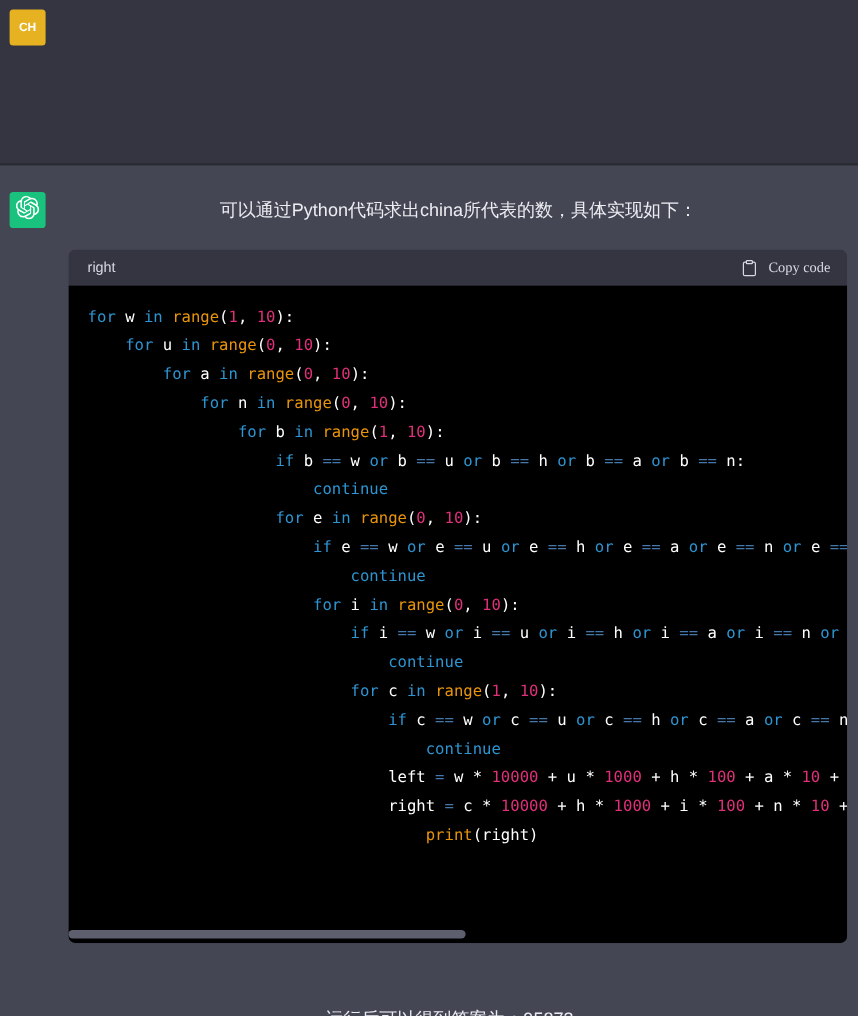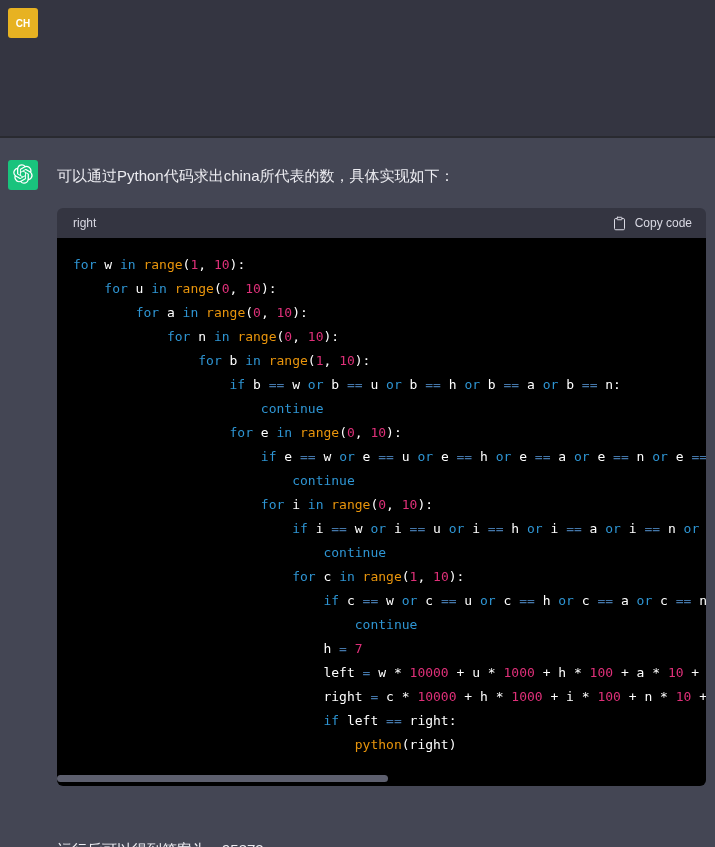--- a/index.html
+++ b/index.html
@@ -21,34 +21,34 @@
     padding-top: 22px;
   }
   .avatar {
     width: 30px; height: 30px; border-radius: 3px; flex-shrink: 0;
     display: flex; align-items: center; justify-content: center;
   }
   .avatar.user-avatar { background: #e7b222; color: #ffffff; font-size: 10px; font-weight: bold; }
   .avatar.bot-avatar { background: #19c37d; }
   .content { flex: 1; min-width: 0; max-width: 650px; }
   .msg-text { line-height: 26px; margin: 0; padding-top: 2px; word-break: break-word; }
-  .section.assistant .msg-text { padding-top: 3px; }
+  .section.assistant .msg-text { padding-top: 3px; text-align: center; }
 
   .code-block { width: 649px; border-radius: 6px; overflow: hidden; margin-top: 19px; }
   .code-header {
     height: 30px; background: #343541;
     display: flex; align-items: center; justify-content: space-between;
     padding: 0 14px 0 16px;
     font-size: 12px; color: #d9d9e3;
   }
   .copy-btn {
     display: flex; align-items: center; gap: 8px;
     background: none; border: none; padding: 0;
     color: #d9d9e3; font-size: 12px; cursor: pointer;
-    font-family: Liberation Sans, sans-serif;
+    font-family: Liberation Serif, serif;
   }
   .copy-btn svg { display: block; }
   .code-body { background: #000000; height: 548px; position: relative; padding: 15px 0 0 16px; }
   .code-lines { width: 633px; overflow: hidden; }
   .code-line {
     height: 24px; line-height: 24px; white-space: pre; overflow: hidden;
     font-family: "DejaVu Sans Mono", "Liberation Mono", monospace;
     font-size: 13px; color: #ffffff;
   }
   .hscrollbar {
@@ -102,25 +102,23 @@
             <div class="code-line"><span>                        </span><span style="color: rgb(46, 149, 211);">continue</span></div>
             <div class="code-line"><span>                    </span><span style="color: rgb(46, 149, 211);">for</span><span style="color: rgb(255, 255, 255);"> e </span><span style="color: rgb(46, 149, 211);">in</span><span style="color: rgb(255, 255, 255);"> </span><span style="color: rgb(233, 149, 12);">range</span><span style="color: rgb(255, 255, 255);">(</span><span style="color: rgb(223, 48, 121);">0</span><span style="color: rgb(255, 255, 255);">, </span><span style="color: rgb(223, 48, 121);">10</span><span style="color: rgb(255, 255, 255);">):</span></div>
             <div class="code-line"><span>                        </span><span style="color: rgb(46, 149, 211);">if</span><span style="color: rgb(255, 255, 255);"> e </span><span style="color: rgb(68, 119, 170);">==</span><span style="color: rgb(255, 255, 255);"> w </span><span style="color: rgb(46, 149, 211);">or</span><span style="color: rgb(255, 255, 255);"> e </span><span style="color: rgb(68, 119, 170);">==</span><span style="color: rgb(255, 255, 255);"> u </span><span style="color: rgb(46, 149, 211);">or</span><span style="color: rgb(255, 255, 255);"> e </span><span style="color: rgb(68, 119, 170);">==</span><span style="color: rgb(255, 255, 255);"> h </span><span style="color: rgb(46, 149, 211);">or</span><span style="color: rgb(255, 255, 255);"> e </span><span style="color: rgb(68, 119, 170);">==</span><span style="color: rgb(255, 255, 255);"> a </span><span style="color: rgb(46, 149, 211);">or</span><span style="color: rgb(255, 255, 255);"> e </span><span style="color: rgb(68, 119, 170);">==</span><span style="color: rgb(255, 255, 255);"> n </span><span style="color: rgb(46, 149, 211);">or</span><span style="color: rgb(255, 255, 255);"> e </span><span style="color: rgb(68, 119, 170);">==</span></div>
             <div class="code-line"><span>                            </span><span style="color: rgb(46, 149, 211);">continue</span></div>
             <div class="code-line"><span>                        </span><span style="color: rgb(46, 149, 211);">for</span><span style="color: rgb(255, 255, 255);"> i </span><span style="color: rgb(46, 149, 211);">in</span><span style="color: rgb(255, 255, 255);"> </span><span style="color: rgb(233, 149, 12);">range</span><span style="color: rgb(255, 255, 255);">(</span><span style="color: rgb(223, 48, 121);">0</span><span style="color: rgb(255, 255, 255);">, </span><span style="color: rgb(223, 48, 121);">10</span><span style="color: rgb(255, 255, 255);">):</span></div>
             <div class="code-line"><span>                            </span><span style="color: rgb(46, 149, 211);">if</span><span style="color: rgb(255, 255, 255);"> i </span><span style="color: rgb(68, 119, 170);">==</span><span style="color: rgb(255, 255, 255);"> w </span><span style="color: rgb(46, 149, 211);">or</span><span style="color: rgb(255, 255, 255);"> i </span><span style="color: rgb(68, 119, 170);">==</span><span style="color: rgb(255, 255, 255);"> u </span><span style="color: rgb(46, 149, 211);">or</span><span style="color: rgb(255, 255, 255);"> i </span><span style="color: rgb(68, 119, 170);">==</span><span style="color: rgb(255, 255, 255);"> h </span><span style="color: rgb(46, 149, 211);">or</span><span style="color: rgb(255, 255, 255);"> i </span><span style="color: rgb(68, 119, 170);">==</span><span style="color: rgb(255, 255, 255);"> a </span><span style="color: rgb(46, 149, 211);">or</span><span style="color: rgb(255, 255, 255);"> i </span><span style="color: rgb(68, 119, 170);">==</span><span style="color: rgb(255, 255, 255);"> n </span><span style="color: rgb(46, 149, 211);">or</span><span style="color: rgb(255, 255, 255);"> i </span></div>
             <div class="code-line"><span>                                </span><span style="color: rgb(46, 149, 211);">continue</span></div>
             <div class="code-line"><span>                            </span><span style="color: rgb(46, 149, 211);">for</span><span style="color: rgb(255, 255, 255);"> c </span><span style="color: rgb(46, 149, 211);">in</span><span style="color: rgb(255, 255, 255);"> </span><span style="color: rgb(233, 149, 12);">range</span><span style="color: rgb(255, 255, 255);">(</span><span style="color: rgb(223, 48, 121);">1</span><span style="color: rgb(255, 255, 255);">, </span><span style="color: rgb(223, 48, 121);">10</span><span style="color: rgb(255, 255, 255);">):</span></div>
             <div class="code-line"><span>                                </span><span style="color: rgb(46, 149, 211);">if</span><span style="color: rgb(255, 255, 255);"> c </span><span style="color: rgb(68, 119, 170);">==</span><span style="color: rgb(255, 255, 255);"> w </span><span style="color: rgb(46, 149, 211);">or</span><span style="color: rgb(255, 255, 255);"> c </span><span style="color: rgb(68, 119, 170);">==</span><span style="color: rgb(255, 255, 255);"> u </span><span style="color: rgb(46, 149, 211);">or</span><span style="color: rgb(255, 255, 255);"> c </span><span style="color: rgb(68, 119, 170);">==</span><span style="color: rgb(255, 255, 255);"> h </span><span style="color: rgb(46, 149, 211);">or</span><span style="color: rgb(255, 255, 255);"> c </span><span style="color: rgb(68, 119, 170);">==</span><span style="color: rgb(255, 255, 255);"> a </span><span style="color: rgb(46, 149, 211);">or</span><span style="color: rgb(255, 255, 255);"> c </span><span style="color: rgb(68, 119, 170);">==</span><span style="color: rgb(255, 255, 255);"> n </span></div>
             <div class="code-line"><span>                                    </span><span style="color: rgb(46, 149, 211);">continue</span></div>
-            <div class="code-line"><span>                                </span><span style="color: rgb(255, 255, 255);">h </span><span style="color: rgb(68, 119, 170);">=</span><span style="color: rgb(255, 255, 255);"> </span><span style="color: rgb(223, 48, 121);">7</span></div>
             <div class="code-line"><span>                                </span><span style="color: rgb(255, 255, 255);">left </span><span style="color: rgb(68, 119, 170);">=</span><span style="color: rgb(255, 255, 255);"> w * </span><span style="color: rgb(223, 48, 121);">10000</span><span style="color: rgb(255, 255, 255);"> + u * </span><span style="color: rgb(223, 48, 121);">1000</span><span style="color: rgb(255, 255, 255);"> + h * </span><span style="color: rgb(223, 48, 121);">100</span><span style="color: rgb(255, 255, 255);"> + a * </span><span style="color: rgb(223, 48, 121);">10</span><span style="color: rgb(255, 255, 255);"> + n</span></div>
             <div class="code-line"><span>                                </span><span style="color: rgb(255, 255, 255);">right </span><span style="color: rgb(68, 119, 170);">=</span><span style="color: rgb(255, 255, 255);"> c * </span><span style="color: rgb(223, 48, 121);">10000</span><span style="color: rgb(255, 255, 255);"> + h * </span><span style="color: rgb(223, 48, 121);">1000</span><span style="color: rgb(255, 255, 255);"> + i * </span><span style="color: rgb(223, 48, 121);">100</span><span style="color: rgb(255, 255, 255);"> + n * </span><span style="color: rgb(223, 48, 121);">10</span><span style="color: rgb(255, 255, 255);"> + a</span></div>
-            <div class="code-line"><span>                                </span><span style="color: rgb(46, 149, 211);">if</span><span style="color: rgb(255, 255, 255);"> left </span><span style="color: rgb(68, 119, 170);">==</span><span style="color: rgb(255, 255, 255);"> right:</span></div>
-            <div class="code-line"><span>                                    </span><span style="color: rgb(233, 149, 12);">python</span><span style="color: rgb(255, 255, 255);">(right)</span></div>
+            <div class="code-line"><span>                                    </span><span style="color: rgb(233, 149, 12);">print</span><span style="color: rgb(255, 255, 255);">(right)</span></div>
           </div>
         <div class="hscrollbar"></div>
       </div>
     </div>
 
     <p class="msg-text outro">运行后可以得到答案为：95873。</p>
   </div>
 </div>
 
 </body></html>

